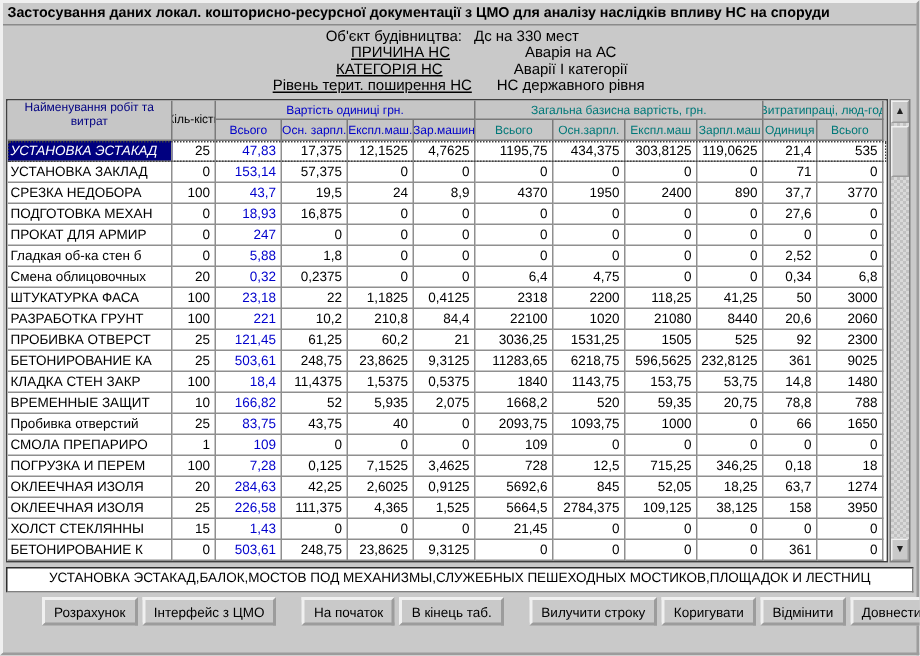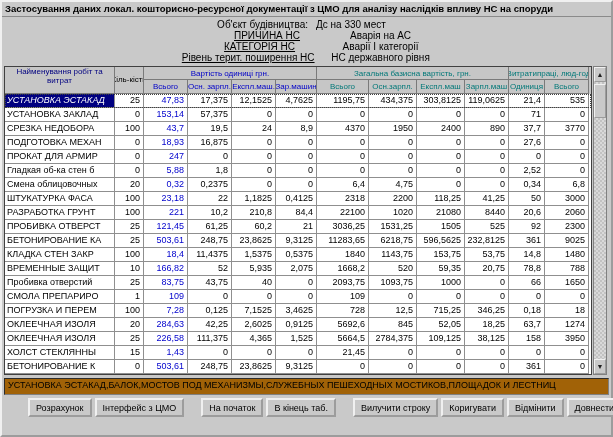--- a/index.html
+++ b/index.html
@@ -45,23 +45,23 @@
 
   .vscroll{width:14px;margin-left:1px;background:#cfcfcf;border:1px solid #808080;
            box-sizing:border-box;display:flex;flex-direction:column;}
   .sb-btn{height:13px;background:#c9c9c9;border:1px outset #f0f0f0;font-size:7px;
           display:flex;align-items:center;justify-content:center;color:#202020;cursor:pointer;}
   .sb-track{flex:1;position:relative;
             background:repeating-conic-gradient(#d9d9d9 0 25%,#c2c2c2 0 50%) 0 0/4px 4px;}
   .sb-thumb{position:absolute;top:2px;left:0;width:12px;height:34px;background:#c9c9c9;
             border:1px outset #f0f0f0;box-sizing:border-box;cursor:pointer;}
 
-  .desc{margin:3px 2px 0 2px;height:15px;background:#a16207;border:1px inset #808080;
-        font-size:9px;line-height:13px;padding:0 3px;color:#000;
-        white-space:nowrap;overflow:hidden;}
+  .desc{margin:3px 2px 0 2px;height:15px;background:#ffffff;border:1px inset #808080;
+        font-size:9px;line-height:13px;padding:0 19px;color:#000;
+        white-space:nowrap;overflow:hidden;text-align:center;}
   .btnrow{display:flex;align-items:flex-start;margin:3px 2px 2px 2px;height:20px;padding-left:24px;}
   .btn{height:19px;background:#c9c9c9;border:2px outset #f0f0f0;font-size:9px;
        font-family:"Liberation Sans",sans-serif;color:#000;padding:0 6px;margin-right:3px;
        cursor:pointer;white-space:nowrap;}
   .gapl{margin-left:14px;}
   .pushr{margin-left:auto;margin-right:0;}
 </style>
 </head>
 <body>
 

